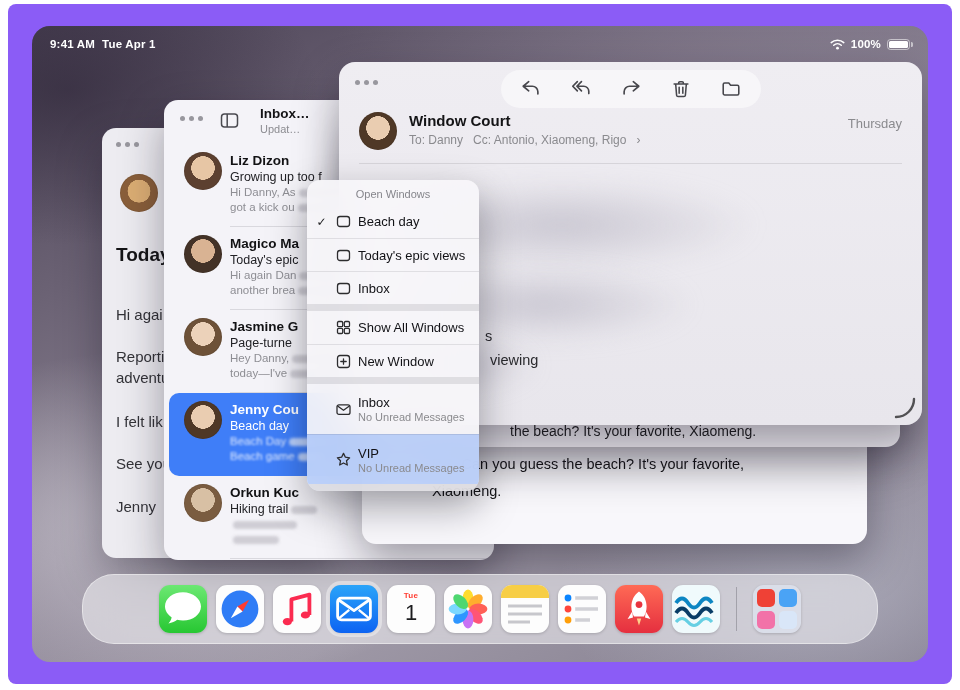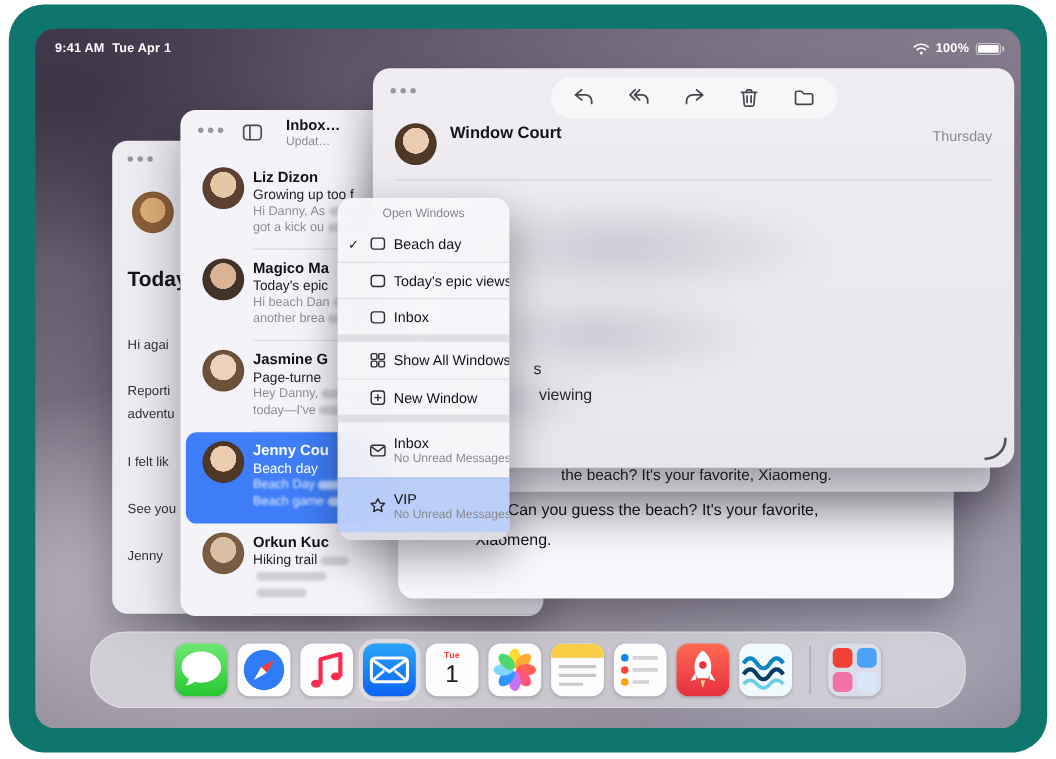--- a/index.html
+++ b/index.html
@@ -1,21 +1,21 @@
 <!DOCTYPE html>
 <html><head>
 <meta charset="utf-8">
 <style>
   * { box-sizing: border-box; margin: 0; padding: 0; }
   html,body { width:960px; height:690px; }
   body { font-family:"Liberation Sans","DejaVu Sans",sans-serif; background:#fff; position:relative; overflow:hidden; }
 
   
   .device { position:absolute; left:8px; top:4px; width:944px; height:680px;
-            background:#0f766e; border-radius:32px; }
+            background:#8b5cf6; border-radius:8px; }
   .screen { position:absolute; left:24px; top:22px; width:896px; height:636px;
             border-radius:18px; overflow:hidden; }
   .wallpaper { position:absolute; inset:0;
     background:
       radial-gradient(60% 45% at 14% 78%, rgba(235,233,240,.55), rgba(235,233,240,0) 60%),
       radial-gradient(45% 40% at 88% 88%, rgba(200,204,218,.5), rgba(200,204,218,0) 65%),
       radial-gradient(70% 55% at 78% 18%, rgba(160,150,170,.45), rgba(160,150,170,0) 70%),
       radial-gradient(40% 35% at 4% 10%, rgba(40,32,50,.55), rgba(40,32,50,0) 70%),
       linear-gradient(155deg,#4c4356 0%,#6b6274 26%,#8d8595 52%,#9e98a6 72%,#837d8e 100%);
   }
@@ -41,21 +41,21 @@
   .av-b { background:radial-gradient(circle at 50% 42%, #d9b393 0 40%, #433227 41%); }
   .av-c { background:radial-gradient(circle at 50% 42%, #ecd2ba 0 40%, #6d5138 41%); }
   .av-jenny { background:radial-gradient(circle at 50% 42%, #eacdb1 0 40%, #4f3826 41%); }
   .av-d { background:radial-gradient(circle at 50% 42%, #d8c0a4 0 40%, #7a5c40 41%); }
 
   
   #win-today { left:70px; top:102px; width:235px; height:430px; background:#edecf1; z-index:2; }
   #win-today .dots { left:14px; top:14px; }
   #win-today .avatar { left:18px; top:46px; width:38px; height:38px; }
   .today-title { position:absolute; left:14px; top:116px; font-size:19px; font-weight:700; color:#141416; }
-  .tline { position:absolute; left:14px; font-size:12px; color:#333338; white-space:nowrap; }
+  .tline { position:absolute; left:14px; font-size:15px; color:#333338; white-space:nowrap; }
   .tl0{top:178px}.tl1{top:220px}.tl2{top:241px}.tl3{top:285px}.tl4{top:327px}.tl5{top:370px}
 
   
   #win-inbox { left:132px; top:74px; width:330px; height:460px; background:#f4f3f8; z-index:3; overflow:hidden; }
   #win-inbox .dots { left:16px; top:16px; }
   .ib-header { position:absolute; top:0; left:0; right:0; height:44px; }
   .sidebar-icon { position:absolute; left:56px; top:12px; }
   .ib-titles { position:absolute; left:96px; top:6px; }
   .ib-title { font-size:13.5px; font-weight:700; color:#141416; }
   .ib-sub { font-size:11px; color:#8c8c91; margin-top:2px; }
@@ -99,21 +99,21 @@
   .msg-meta { position:absolute; left:50px; top:23px; font-size:12px; color:#8a8a8e; }
   .msg-meta span { margin-right:10px; }
   .msg-date { position:absolute; right:0; top:6px; font-size:13px; color:#8a8a8e; }
   .blob { position:absolute; border-radius:12px; filter:blur(11px);
           background:radial-gradient(closest-side, rgba(186,183,196,.7), rgba(186,183,196,0)); }
   .frag { position:absolute; font-size:14.5px; color:#2a2a2e; }
   .frag1{left:146px; top:266px;} .frag2{left:151px; top:290px;}
   .resize-curl { position:absolute; right:6px; bottom:6px; opacity:.8; }
 
   
-  .menu { position:absolute; left:275px; top:154px; width:156px; z-index:7;
+  .menu { position:absolute; left:275px; top:154px; width:172px; z-index:7;
           background:rgba(247,246,250,.92); border-radius:13px;
           box-shadow:0 16px 38px rgba(10,8,20,.35); overflow:hidden;
           -webkit-backdrop-filter:blur(18px); backdrop-filter:blur(18px); }
   .menu-header { padding:8px 0 5px; text-align:center; font-size:11px; color:#85858b; }
   .menu-item { display:flex; align-items:center; height:33px; padding:0 8px; gap:5px; cursor:pointer; }
   .menu-item.two { height:50px; }
   .menu-group .menu-item:not(:first-child) { border-top:1px solid rgba(60,60,67,.12); }
   .menu-item.highlighted { background:rgba(125,170,248,.48); }
   .mi-check { width:13px; flex:none; text-align:center; font-size:12px; font-weight:700; color:#1c1c1e; }
   .mi-icon { width:20px; flex:none; display:flex; justify-content:center; color:#2c2c2e; }
@@ -209,21 +209,21 @@
         <div class="avatar av-a"></div>
         <div class="msender">Liz Dizon</div>
         <div class="msubject"><span>Growing up too f</span></div>
         <div class="mprev"><span>Hi Danny, As</span><span class="bb bb-m"></span></div>
         <div class="mprev"><span>got a kick ou</span><span class="bb bb-m"></span></div>
       </div>
       <div class="mrow">
         <div class="avatar av-b"></div>
         <div class="msender">Magico Ma</div>
         <div class="msubject"><span>Today's epic</span></div>
-        <div class="mprev"><span>Hi beach Dan</span><span class="bb bb-m"></span></div>
+        <div class="mprev"><span>Hi again Dan</span><span class="bb bb-m"></span></div>
         <div class="mprev"><span>another brea</span><span class="bb bb-m"></span></div>
       </div>
       <div class="mrow">
         <div class="avatar av-c"></div>
         <div class="msender">Jasmine G</div>
         <div class="msubject"><span>Page-turne</span></div>
         <div class="mprev"><span>Hey Danny,</span><span class="bb bb-m"></span></div>
         <div class="mprev"><span>today—I've</span><span class="bb bb-s"></span></div>
       </div>
       <div class="mrow selected">
@@ -271,20 +271,23 @@
       <svg class="tb-icon" viewBox="0 0 24 24">
             <path d="M4.5 6.5 H19.5 M9.5 6.5 V5.2 A1.2 1.2 0 0 1 10.7 4 H13.3 A1.2 1.2 0 0 1 14.5 5.2 V6.5 M6.2 6.5 L7.2 18.8 A1.6 1.6 0 0 0 8.8 20.2 H15.2 A1.6 1.6 0 0 0 16.8 18.8 L17.8 6.5 M10 10 V16.5 M14 10 V16.5" fill="none" stroke="currentColor" stroke-width="1.7" stroke-linecap="round" stroke-linejoin="round"></path>
           </svg>
       <svg class="tb-icon" viewBox="0 0 24 24">
             <path d="M3.5 7 A1.6 1.6 0 0 1 5.1 5.4 H9.6 L11.6 7.9 H18.9 A1.6 1.6 0 0 1 20.5 9.5 V16.9 A1.6 1.6 0 0 1 18.9 18.5 H5.1 A1.6 1.6 0 0 1 3.5 16.9 Z" fill="none" stroke="currentColor" stroke-width="1.7" stroke-linejoin="round"></path>
           </svg>
     </div>
     <div class="msg-head">
       <div class="avatar av-jenny"></div>
       <div class="msg-sender">Window Court</div>
+      <div class="msg-meta">
+        <span>To: Danny</span><span>Cc: Antonio, Xiaomeng, Rigo</span><span>›</span>
+      </div>
       <div class="msg-date">Thursday</div>
     </div>
     <div class="blob" style="left:28px; top:118px; width:390px; height:90px;"></div>
     <div class="blob" style="left:55px; top:205px; width:300px; height:75px;"></div>
     <div class="blob" style="left:30px; top:275px; width:170px; height:55px;"></div>
     <div class="frag frag1">s</div>
     <div class="frag frag2">viewing</div>
     <svg class="resize-curl" width="22" height="22" viewBox="0 0 22 22">
       <path d="M2 20 A 18 18 0 0 0 20 2" fill="none" stroke="#2c2c2e" stroke-width="2.4" stroke-linecap="round"></path>
     </svg>

